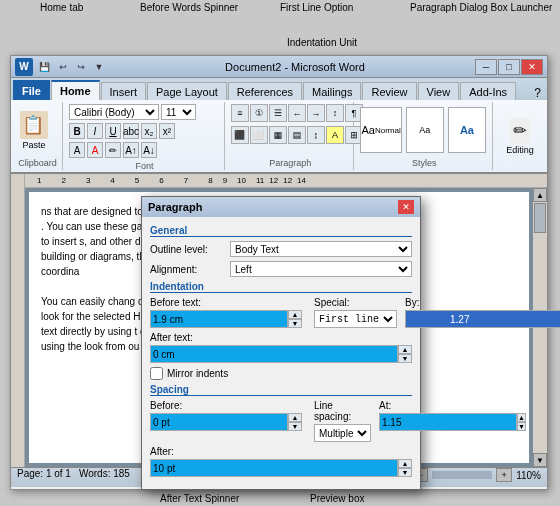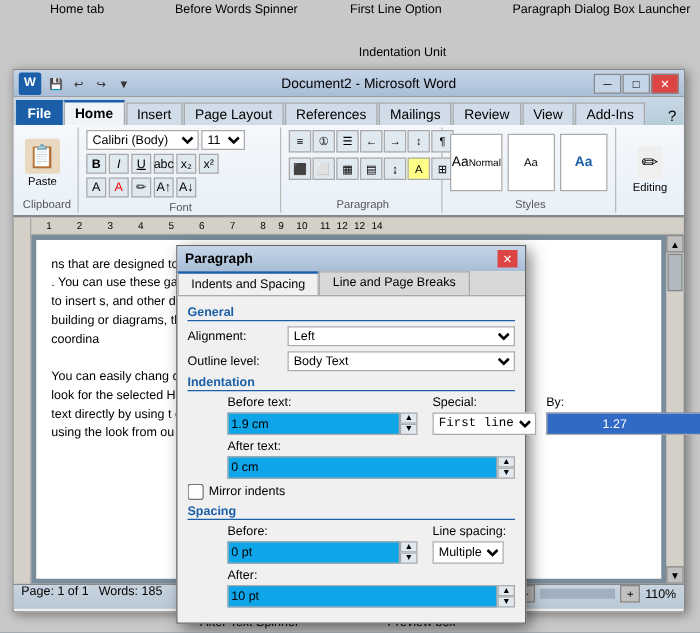--- a/index.html
+++ b/index.html
@@ -471,21 +471,20 @@
       display: flex;
       align-items: center;
       gap: 2px;
       font-size: 10px;
     }
 
     .indent-row {
       display: flex;
       gap: 4px;
       margin-bottom: 4px;
-      margin-left: 32px;
     }
 
     .indent-col {
       flex: 1;
     }
 
     .indent-col-label {
       font-size: 10px;
       margin-bottom: 2px;
     }
@@ -735,40 +734,36 @@
       <span>110%</span>
     </div>
   </div>
 
   <div class="dialog">
     <div class="dialog-title-bar">
       <span class="dialog-title">Paragraph</span>
       <button class="dialog-close">✕</button>
     </div>
 
-    <div class="dialog-tabs">
-      <div class="dialog-tab active">Indents and Spacing</div>
-      <div class="dialog-tab">Line and Page Breaks</div>
-    </div>
 
     <div class="dialog-body">
 
       <div class="dialog-section-title">General</div>
+
+      <div class="dialog-row">
+        <span class="dialog-label">Outline level:</span>
+        <select class="dialog-select">
+          <option>Body Text</option>
+        </select>
+      </div>
 
       <div class="dialog-row">
         <span class="dialog-label">Alignment:</span>
         <select class="dialog-select">
           <option>Left</option>
-        </select>
-      </div>
-
-      <div class="dialog-row">
-        <span class="dialog-label">Outline level:</span>
-        <select class="dialog-select">
-          <option>Body Text</option>
         </select>
       </div>
 
 
       <div class="dialog-section-title">Indentation</div>
 
       <div class="indent-row">
         <div class="indent-col">
           <div class="indent-col-label">Before text:</div>
           <div class="spinner-container">
@@ -831,20 +826,30 @@
           </div>
         </div>
 
         <div class="indent-col" style="margin-left:8px;">
           <div class="indent-col-label">Line spacing:</div>
           <select class="dialog-select" style="height:18px; font-size:10px;">
             <option>Multiple</option>
           </select>
         </div>
 
+        <div class="indent-col" style="margin-left:4px; min-width:50px;">
+          <div class="indent-col-label">At:</div>
+          <div class="spinner-container">
+            <input class="spinner-input" type="text" value="1.15" style="">
+            <div class="spinner-btns">
+              <button class="spin-btn">▲</button>
+              <button class="spin-btn">▼</button>
+            </div>
+          </div>
+        </div>
       </div>
 
       <div class="indent-row">
         <div class="indent-col">
           <div class="indent-col-label">After:</div>
           <div class="spinner-container">
             <input class="spinner-input" type="text" value="10 pt" style="">
             <div class="spinner-btns">
               <button class="spin-btn">▲</button>
               <button class="spin-btn">▼</button>

